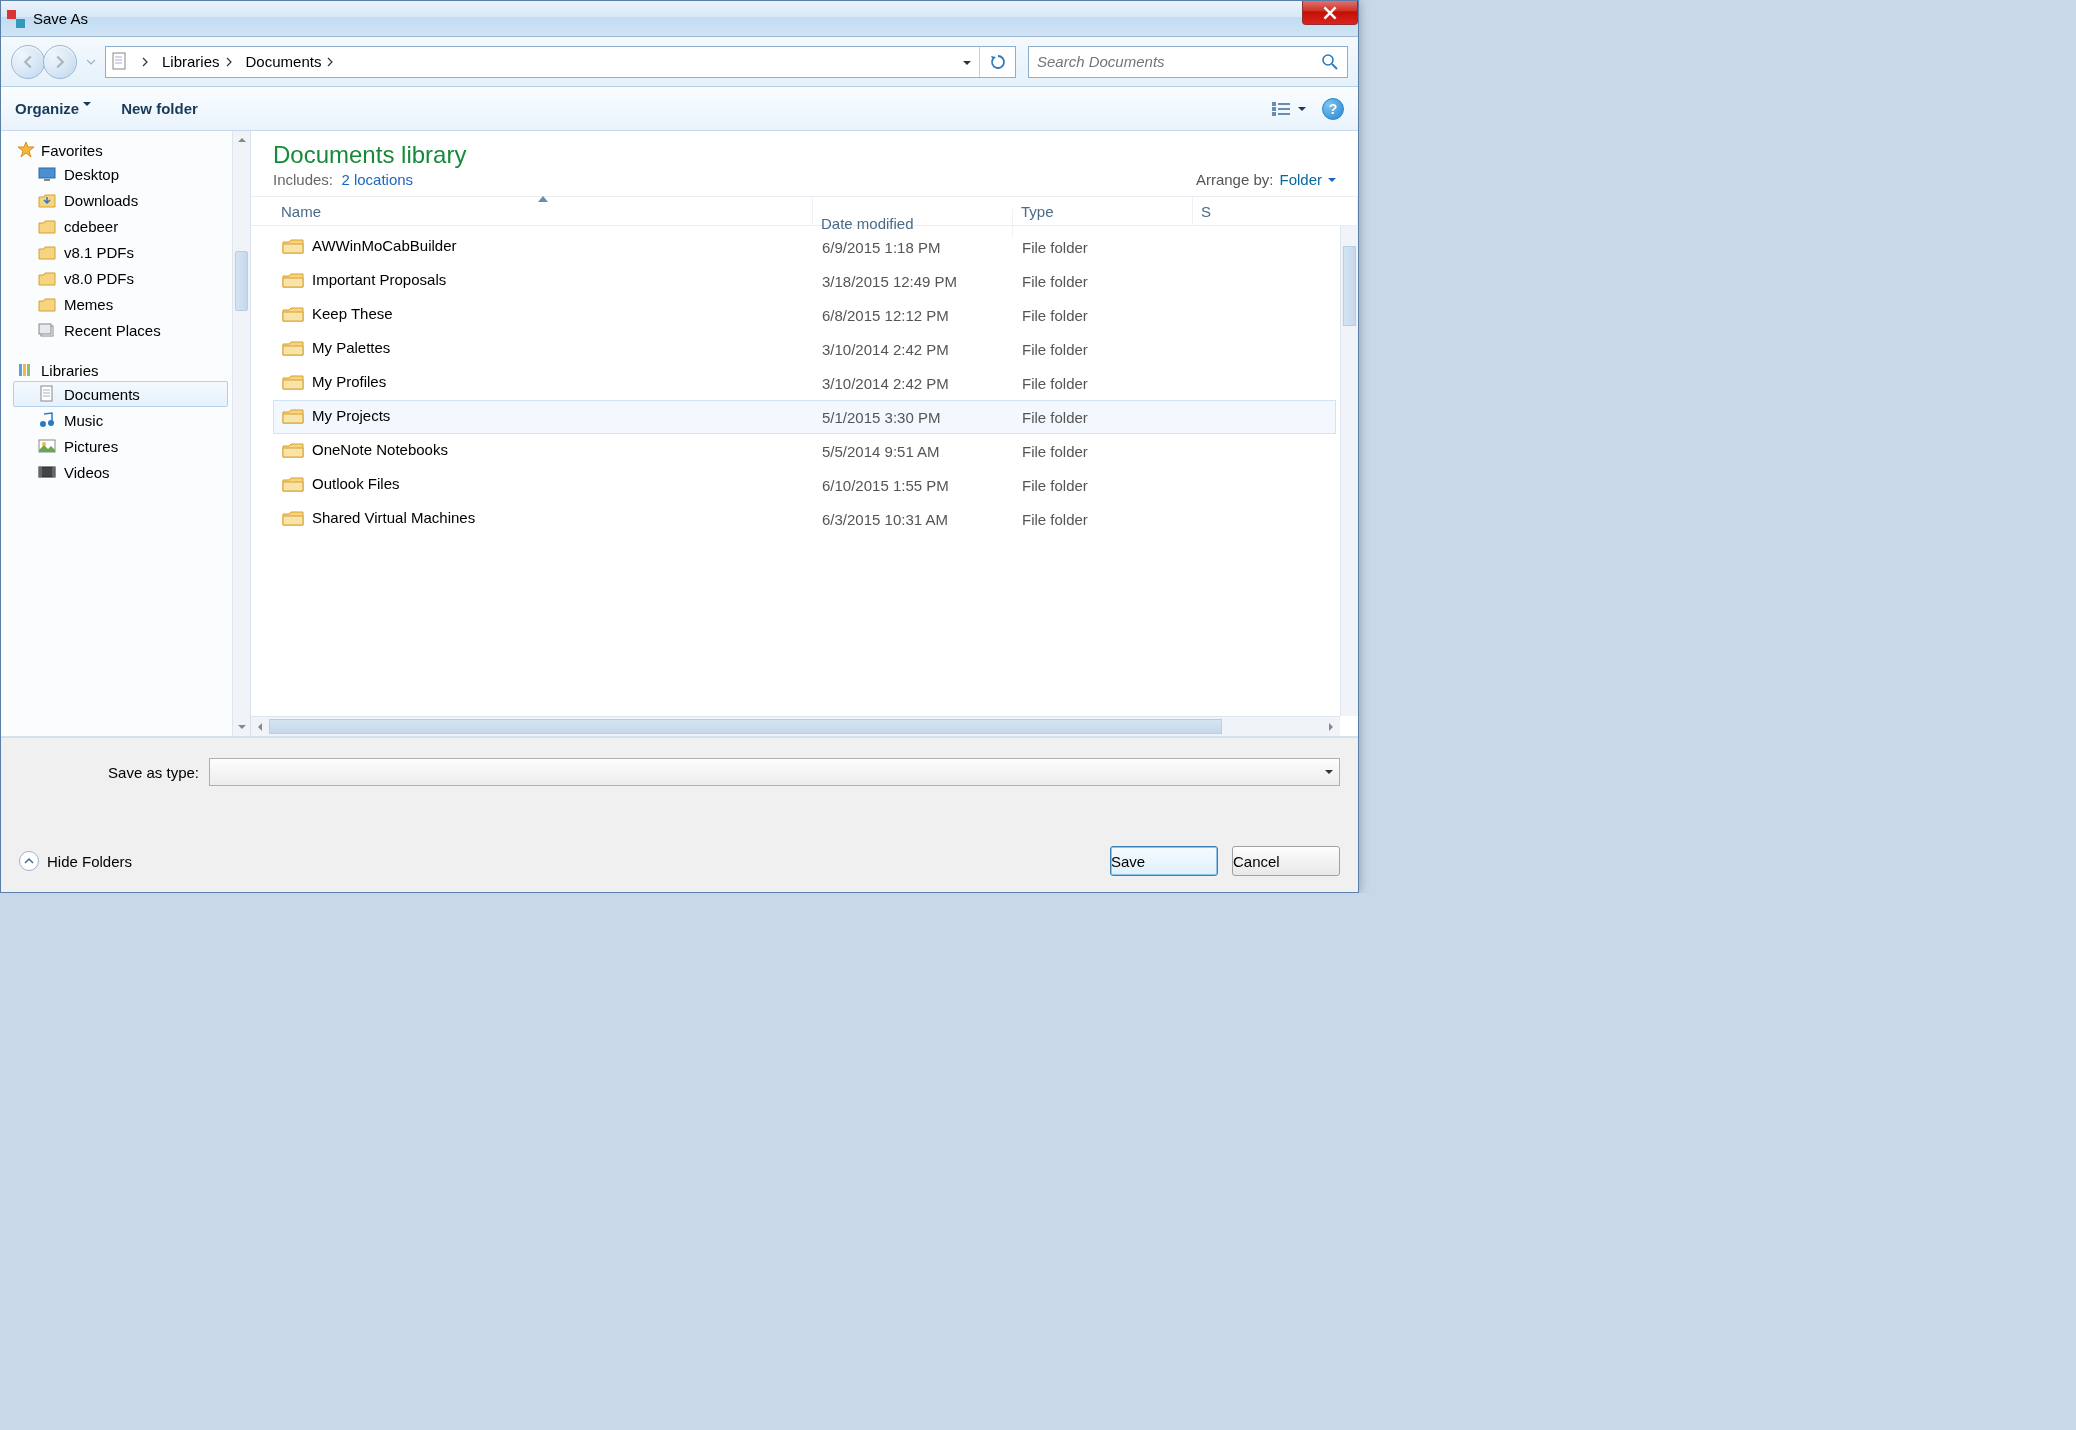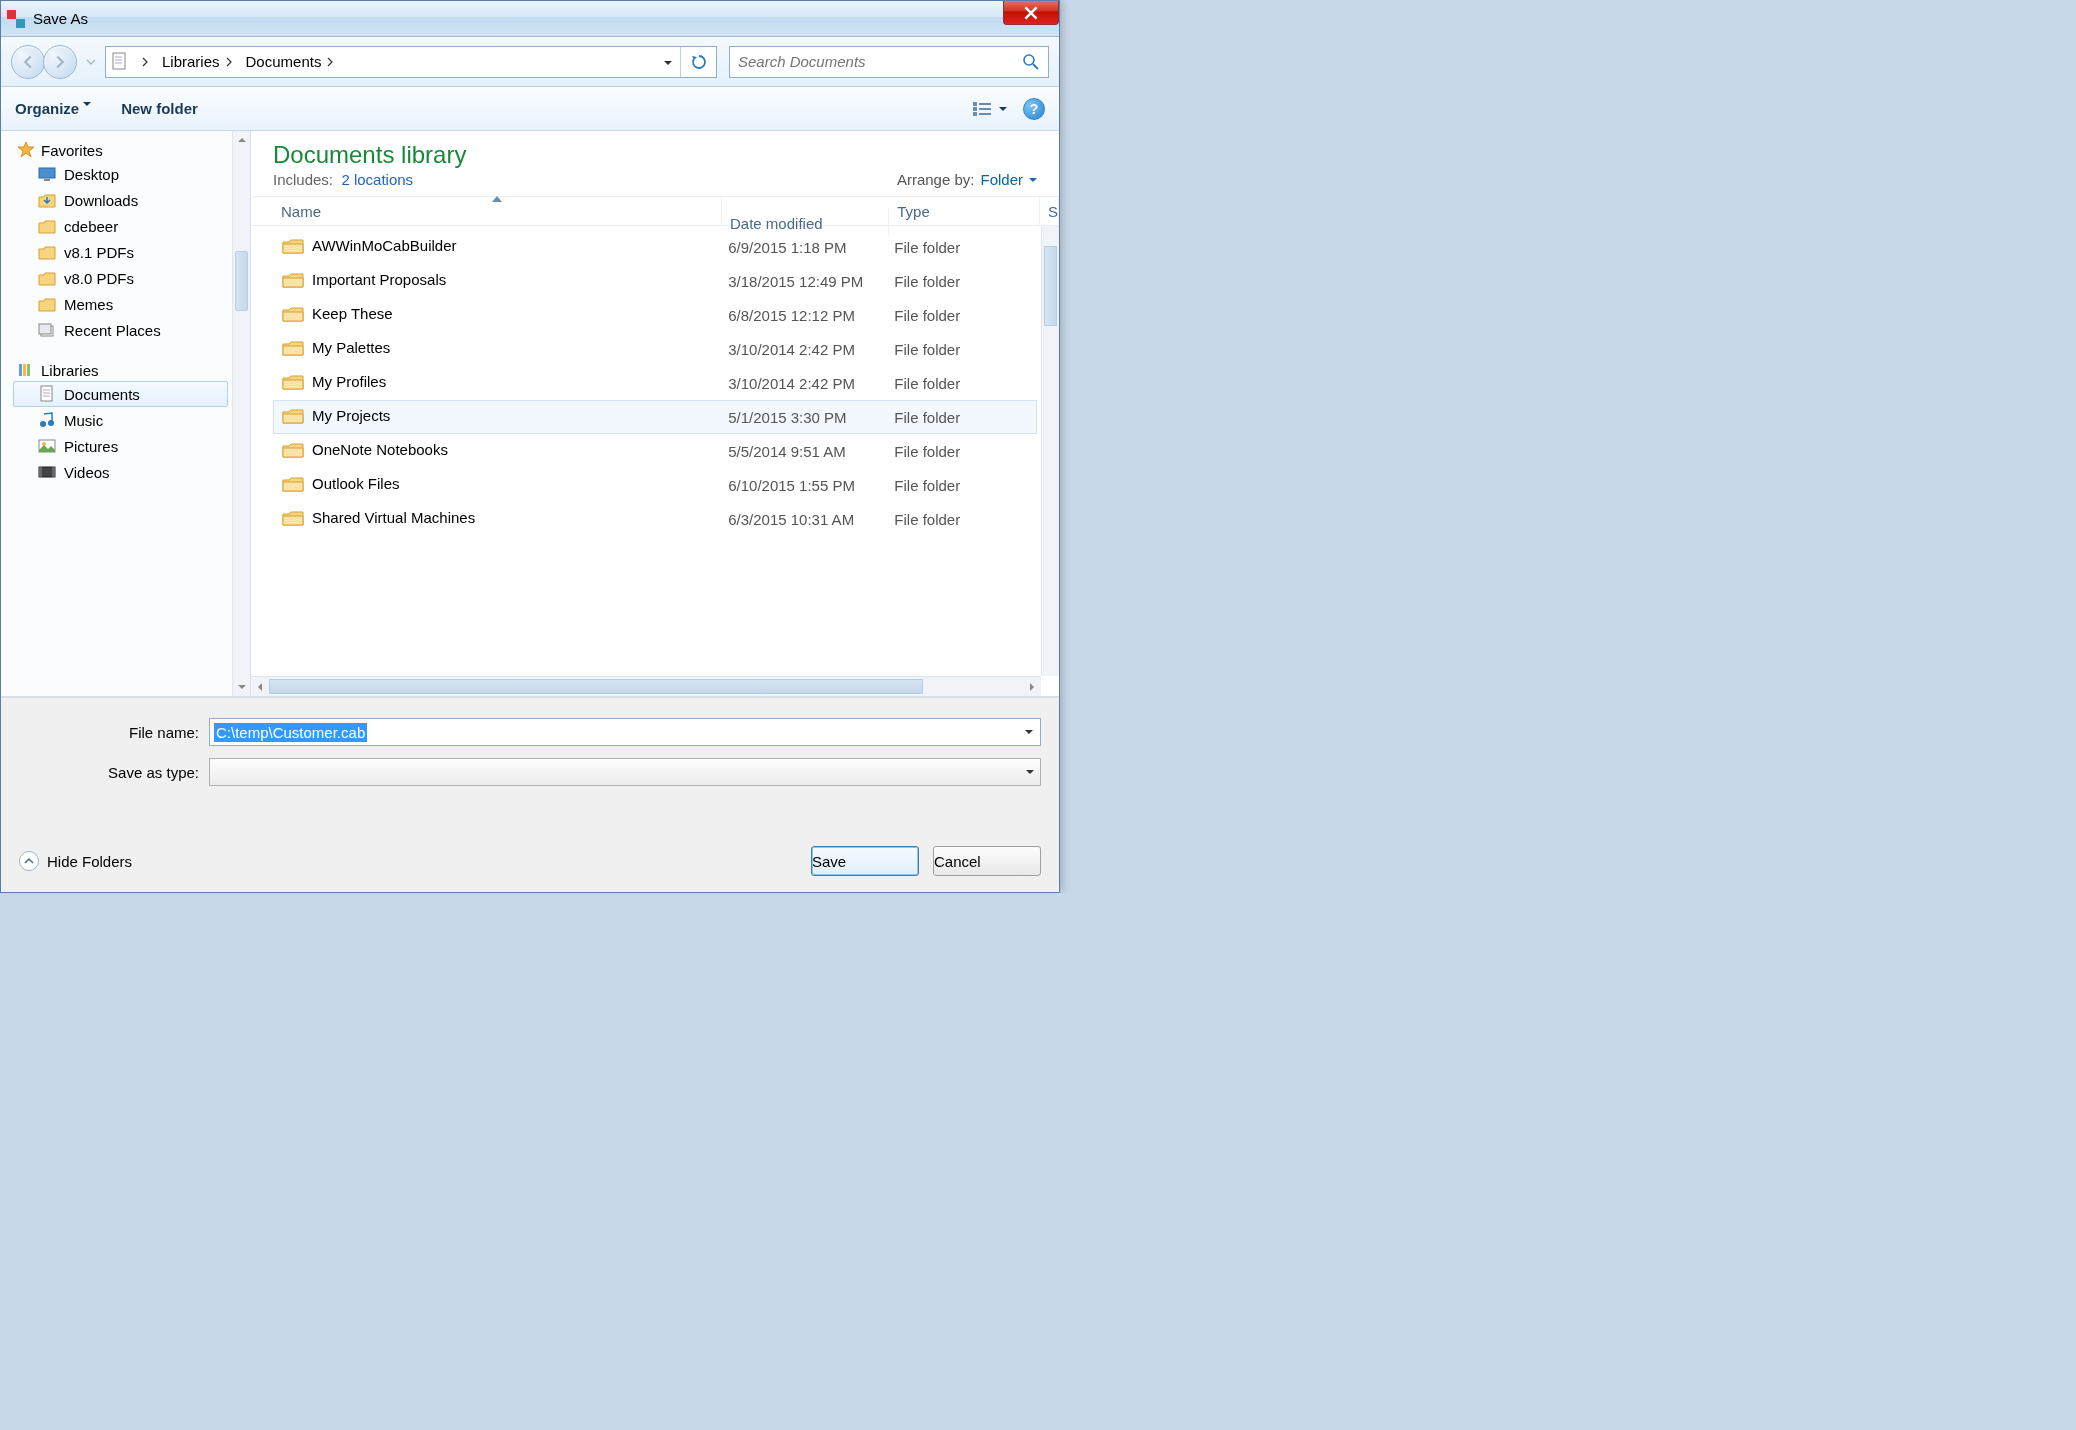--- a/index.html
+++ b/index.html
@@ -3,21 +3,21 @@
 <meta charset="utf-8">
 <style>
 * { box-sizing: border-box; margin: 0; padding: 0; }
 body {
   font-family: "Segoe UI", Tahoma, sans-serif;
   font-size: 15px;
   background: #c8d8e8;
   overflow: hidden;
 }
 .window {
-  width: 1060px;
+  width: 1359px;
   height: 893px;
   background: #fff;
   border: 1px solid #5a7ea8;
   position: relative;
   display: flex;
   flex-direction: column;
   box-shadow: 0 0 10px rgba(0,0,0,0.3);
 }
 .titlebar {
   height: 36px;
@@ -730,32 +730,20 @@
                 <path d="M2 0 L6 4 L2 8 Z" fill="#888"></path>
               </svg>
             </div>
         </div>
       </div>
     </div>
   </div>
 
   <div class="bottom-panel">
     <div class="form-row">
-      <label>File name:</label>
-      <div class="form-input">
-        <span class="sel-text">C:\temp\Customer.cab</span>
-        <div style="flex:1"></div>
-        <div class="dd">
-          <svg class="small-tri" viewBox="0 0 8 8">
-              <path d="M0 2 L4 6 L8 2 Z" fill="#333"></path>
-            </svg>
-        </div>
-      </div>
-    </div>
-    <div class="form-row">
       <label>Save as type:</label>
       <div class="type-select">
         <span></span>
         <svg class="small-tri" viewBox="0 0 8 8">
             <path d="M0 2 L4 6 L8 2 Z" fill="#333"></path>
           </svg>
       </div>
     </div>
 
     <div class="footer-row">

